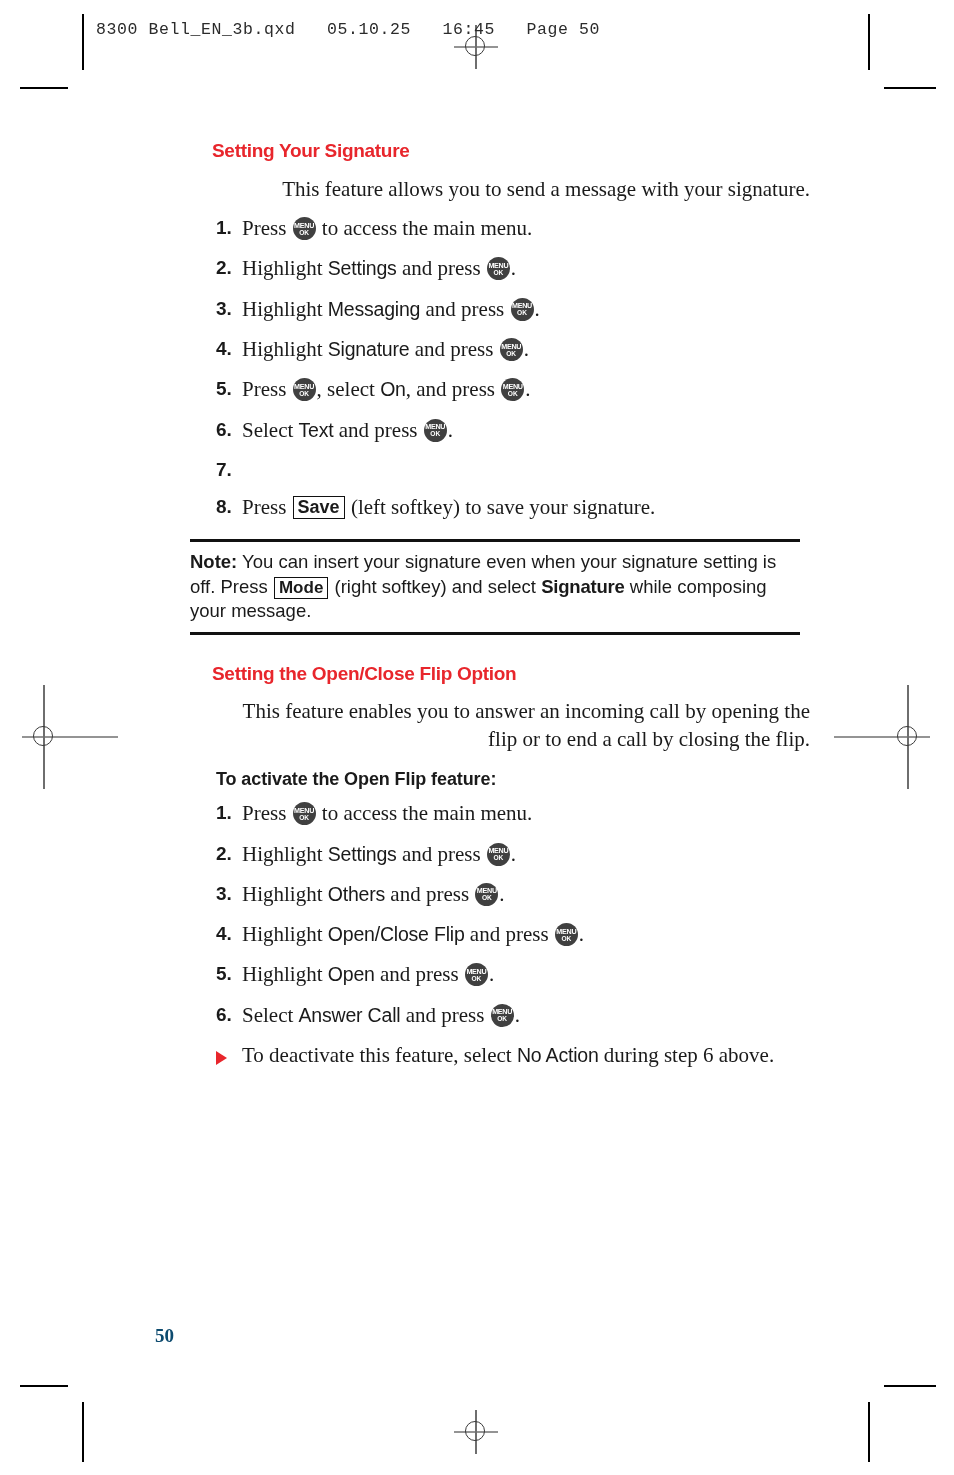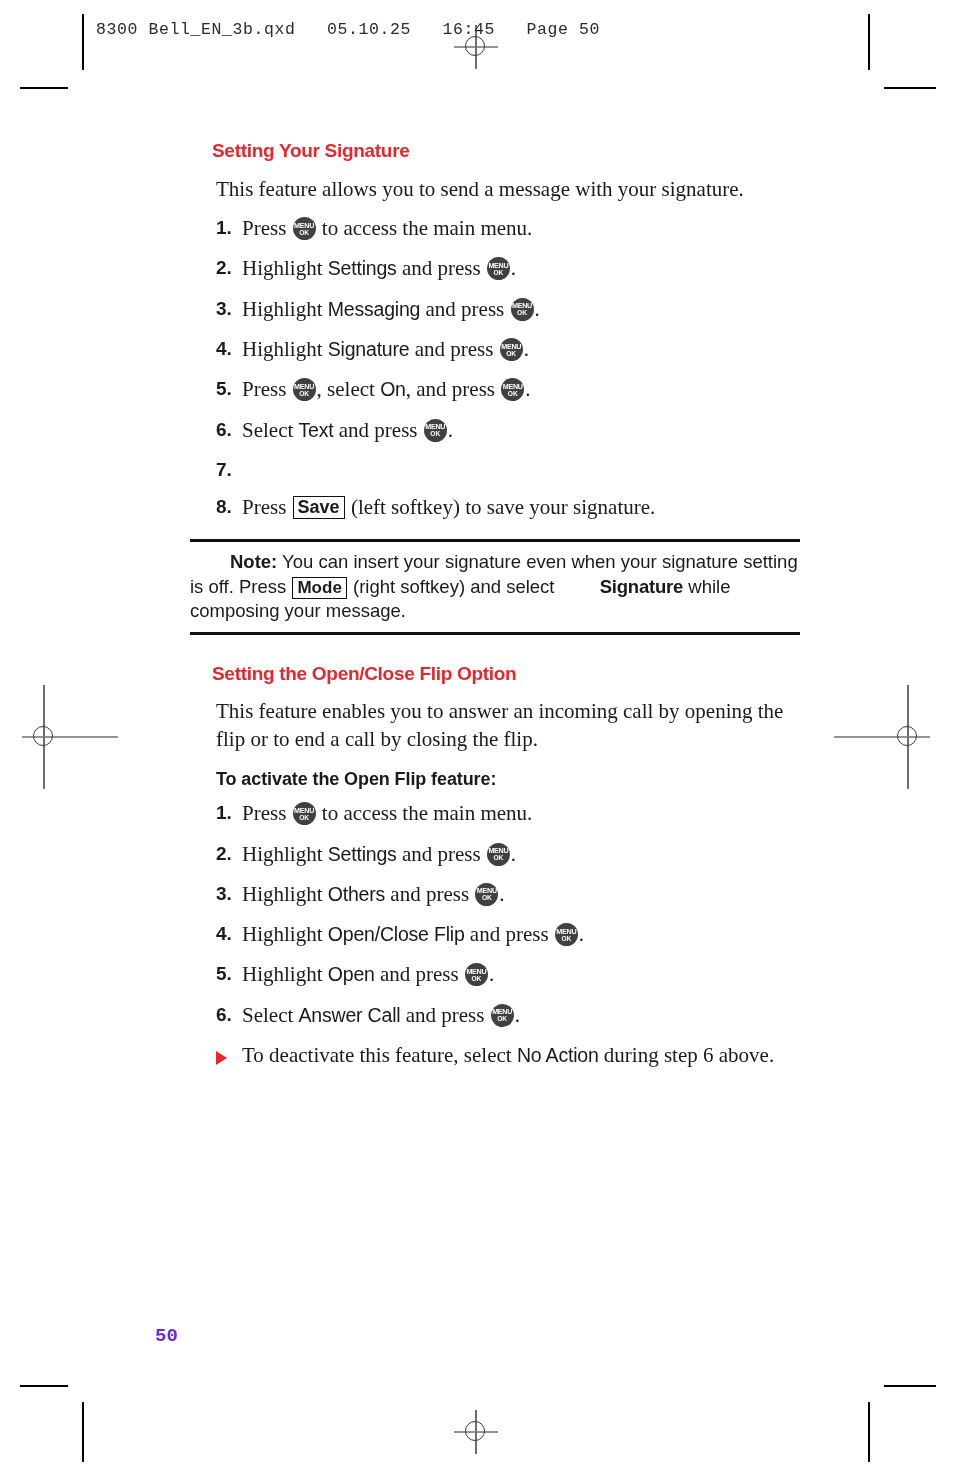--- a/index.html
+++ b/index.html
@@ -84,20 +84,21 @@
     margin: 0 0 13px 22px;
     letter-spacing: -0.3px;
   }
   .section-2 h2.section-title { margin-bottom: 12px; }
 
   p.intro {
     font-size: 21px;
     line-height: 1.34;
     margin: 0 0 12px 26px;
     color: #1a1a1a;
+    text-align: right;
   }
 
   h3.subhead {
     font-family: "Liberation Sans Narrow", "Liberation Sans", sans-serif;
     font-stretch: condensed;
     font-weight: bold;
     font-size: 18px;
     color: #1a1a1a;
     margin: 16px 0 10px 26px;
     letter-spacing: -0.1px;
@@ -213,34 +214,33 @@
     font-family: "Liberation Sans Narrow", "Liberation Sans", sans-serif;
     font-stretch: condensed;
     font-size: 18.5px;
     line-height: 1.33;
     padding: 8px 0 8px 0;
     color: #1a1a1a;
   }
   .note .body b, .note .body .term {
     font-weight: bold;
     font-size: 18.5px;
-    margin-left: 40px;
   }
   .note .softkey { font-size: 17px; vertical-align: 0px; }
 
   
   .folio {
     position: absolute;
     left: 155px;
     top: 1325px;
-    font-family: Liberation Mono, monospace;
+    font-family: Liberation Serif, serif;
     font-stretch: condensed;
     font-weight: bold;
     font-size: 19px;
-    color: #6d28d9;
+    color: #0c4a6e;
   }
 </style>
 </head>
 <body>
 
 <div class="cropline" style="left:82px;  top:14px;   width:1.6px; height:56px;"></div>
 <div class="cropline" style="left:20px;  top:87px;   width:48px;  height:1.8px;"></div>
 <div class="cropline" style="left:868px; top:14px;   width:1.6px; height:56px;"></div>
 <div class="cropline" style="left:884px; top:87px;   width:52px;  height:1.8px;"></div>
 <div class="cropline" style="left:82px;  top:1402px; width:1.6px; height:60px;"></div>

